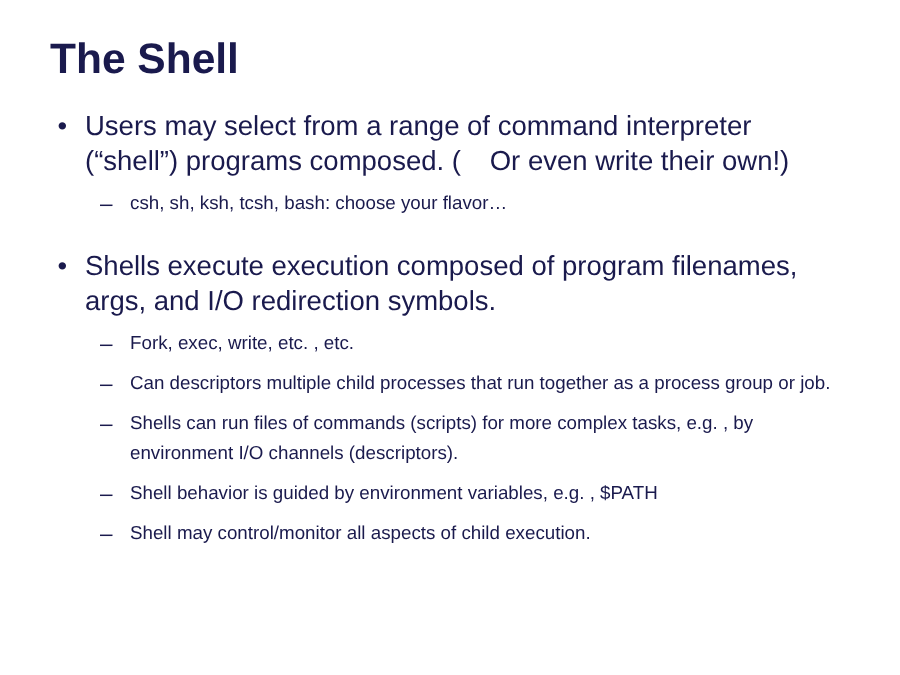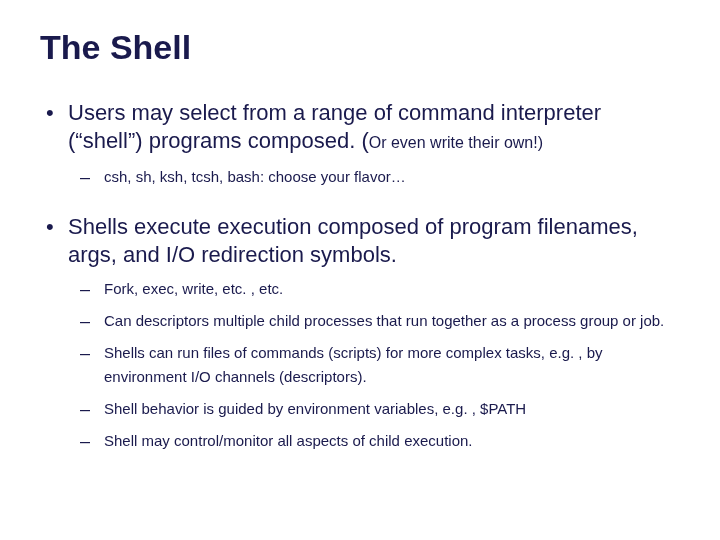--- a/index.html
+++ b/index.html
@@ -9,42 +9,43 @@
     background: #ffffff;
     font-family: Arial, Helvetica, sans-serif;
     color: #1a1a4d;
     padding: 28px 40px 20px 40px;
     overflow: hidden;
   }
   .title {
     font-size: 34px;
     font-weight: bold;
     color: #1a1a4d;
-    margin-bottom: 32px;
+    margin-bottom: 20px;
   }
   .bullet-l1 {
     display: flex;
     margin-bottom: 8px;
     margin-top: 10px;
   }
   .bullet-l1 .marker {
     font-size: 22px;
     line-height: 28px;
     width: 28px;
     flex-shrink: 0;
     text-align: left;
     padding-left: 6px;
   }
   .bullet-l1 .content {
     font-size: 22px;
     line-height: 28px;
     flex: 1;
   }
   .bullet-l1 .content .small {
-    font-size: 16px;
+    font-size: 22px;
+    margin-left: 23px;
   }
   .bullet-l2 {
     display: flex;
     margin: 8px 0 8px 40px;
   }
   .bullet-l2 .marker {
     font-size: 18px;
     line-height: 24px;
     width: 24px;
     flex-shrink: 0;

